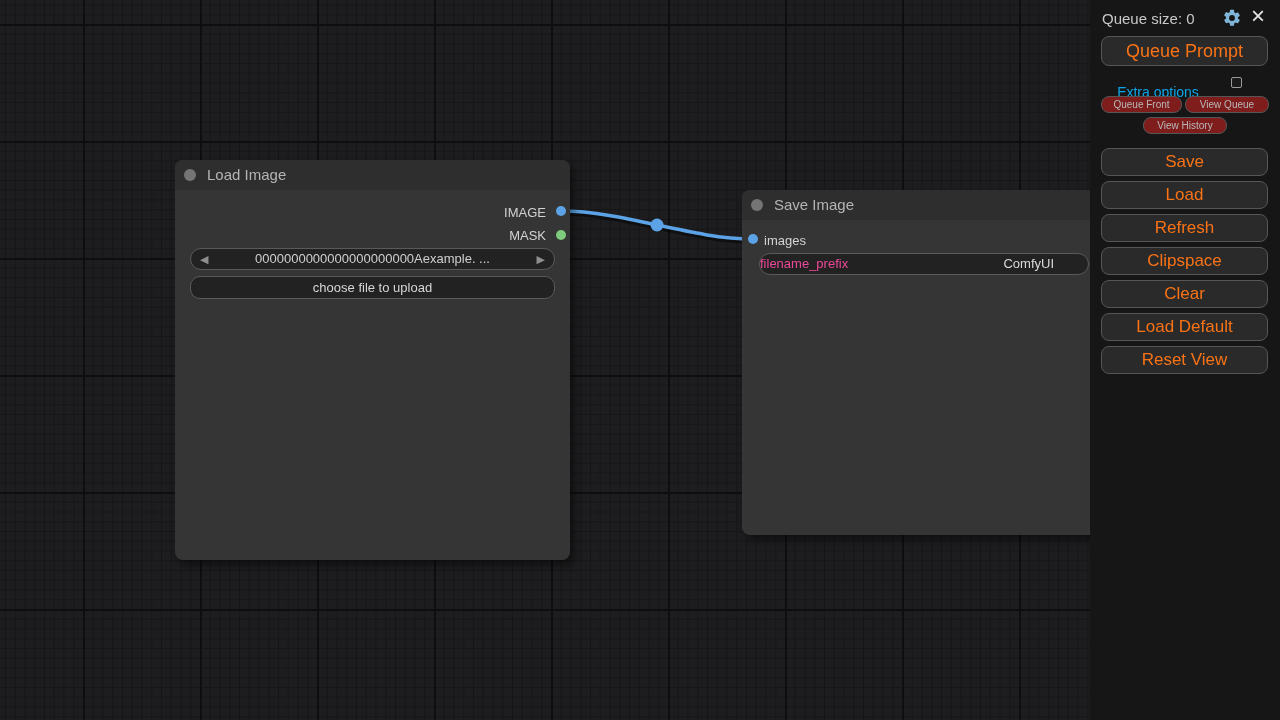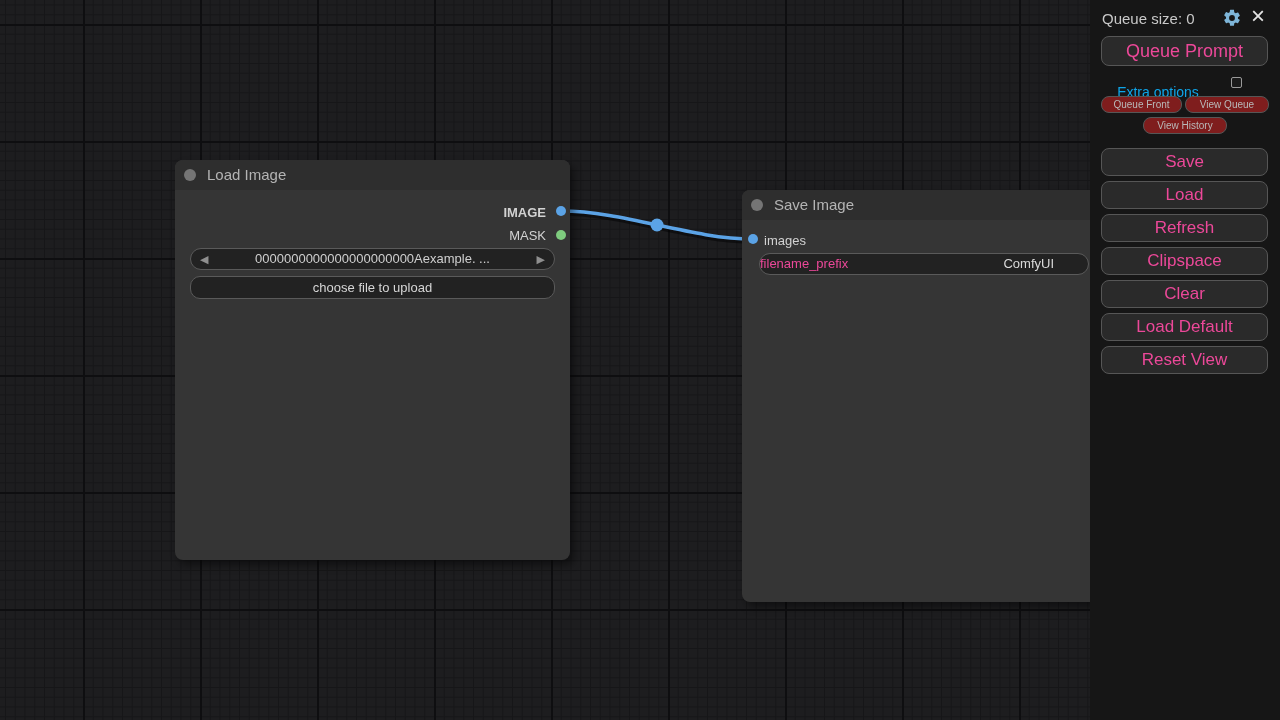--- a/index.html
+++ b/index.html
@@ -59,21 +59,21 @@
   .menu {
     position:absolute; left:1090px; top:0; width:190px; height:720px;
     background:#161616; color:#c9c9c9;
   }
   .queue-size { position:absolute; left:12px; top:10px; font-size:15px; color:#c9c9c9; }
   .gear { position:absolute; left:132px; top:8px; width:20px; height:20px; }
   .close-x { position:absolute; left:161px; top:2px; font-size:24px; color:#e3e3e3;
              line-height:28px; cursor:default; }
   .btn {
     position:absolute; left:11px; width:167px; background:#2a2a2a;
-    border:1px solid #565656; border-radius:8px; color:#ec4899; text-align:center;
+    border:1px solid #565656; border-radius:8px; color:#f97316; text-align:center;
   }
   .btn-queue { top:36px; height:30px; font-size:18px; line-height:28px; }
   .btn-big { height:28px; font-size:17px; line-height:26px; }
   .extra-label { position:absolute; left:0; top:84px; width:136px; text-align:center;
                  font-size:14px; color:#0ea5e9; }
   .extra-checkbox { position:absolute; left:141px; top:77px; width:11px; height:11px;
                     background:#1b1b1b; border:1px solid #9a9a9a; border-radius:2px; }
   .btn-small {
     position:absolute; height:17px; background:#7f1d1d; border:1px solid #565656;
     border-radius:8px; color:#b9b9b9; font-size:10px; line-height:15px; text-align:center;
@@ -90,34 +90,34 @@
     <path d="M 561 214 C 625 214, 690 242, 753 242" stroke="rgba(0,0,0,0.45)" stroke-width="3.5" fill="none"></path>
     <path d="M 561 211 C 625 211, 690 239, 753 239" stroke="#5ba3e6" stroke-width="3.5" fill="none"></path>
     <circle cx="657" cy="225" r="6.5" fill="#5ba3e6"></circle>
   </svg>
 
   <div class="node" style="left:175px; top:160px; width:395px; height:400px;">
     <div class="node-title">
       <span class="title-dot"></span>
       <span class="title-text">Load Image</span>
     </div>
-    <span class="slot-label" style="right:24px; top:45px;font-weight:bold;">IMAGE</span>
+    <span class="slot-label" style="right:24px; top:45px;">IMAGE</span>
     <span class="slot-dot" style="left:381px; top:46px; background:#5ba3e6;"></span>
     <span class="slot-label" style="right:24px; top:68px;">MASK</span>
     <span class="slot-dot" style="left:381px; top:70px; background:#7ecb7e;"></span>
 
     <div class="widget-pill" style="left:15px; top:88px; width:365px;">
       <span class="combo-arrow" style="left:9px;">◀</span>
       <span class="combo-text">0000000000000000000000Aexample. ...</span>
       <span class="combo-arrow" style="right:9px;">▶</span>
     </div>
     <div class="widget-btn" style="left:15px; top:116px; width:365px;">choose file to upload</div>
   </div>
 
-  <div class="node" style="left:742px; top:190px; width:365px; height:412px;">
+  <div class="node" style="left:742px; top:190px; width:365px; height:345px;">
     <div class="node-title">
       <span class="title-dot"></span>
       <span class="title-text">Save Image</span>
     </div>
     <span class="slot-dot" style="left:6px; top:44px; background:#5ba3e6;"></span>
     <span class="slot-label" style="left:22px; top:43px;">images</span>
 
     <div class="widget-pill" style="left:17px; top:63px; width:330px;">
       <span style="position:absolute; left:0; color:#ec4899;">filename_prefix</span>
       <span style="position:absolute; right:34px; color:#dadada;">ComfyUI</span>

